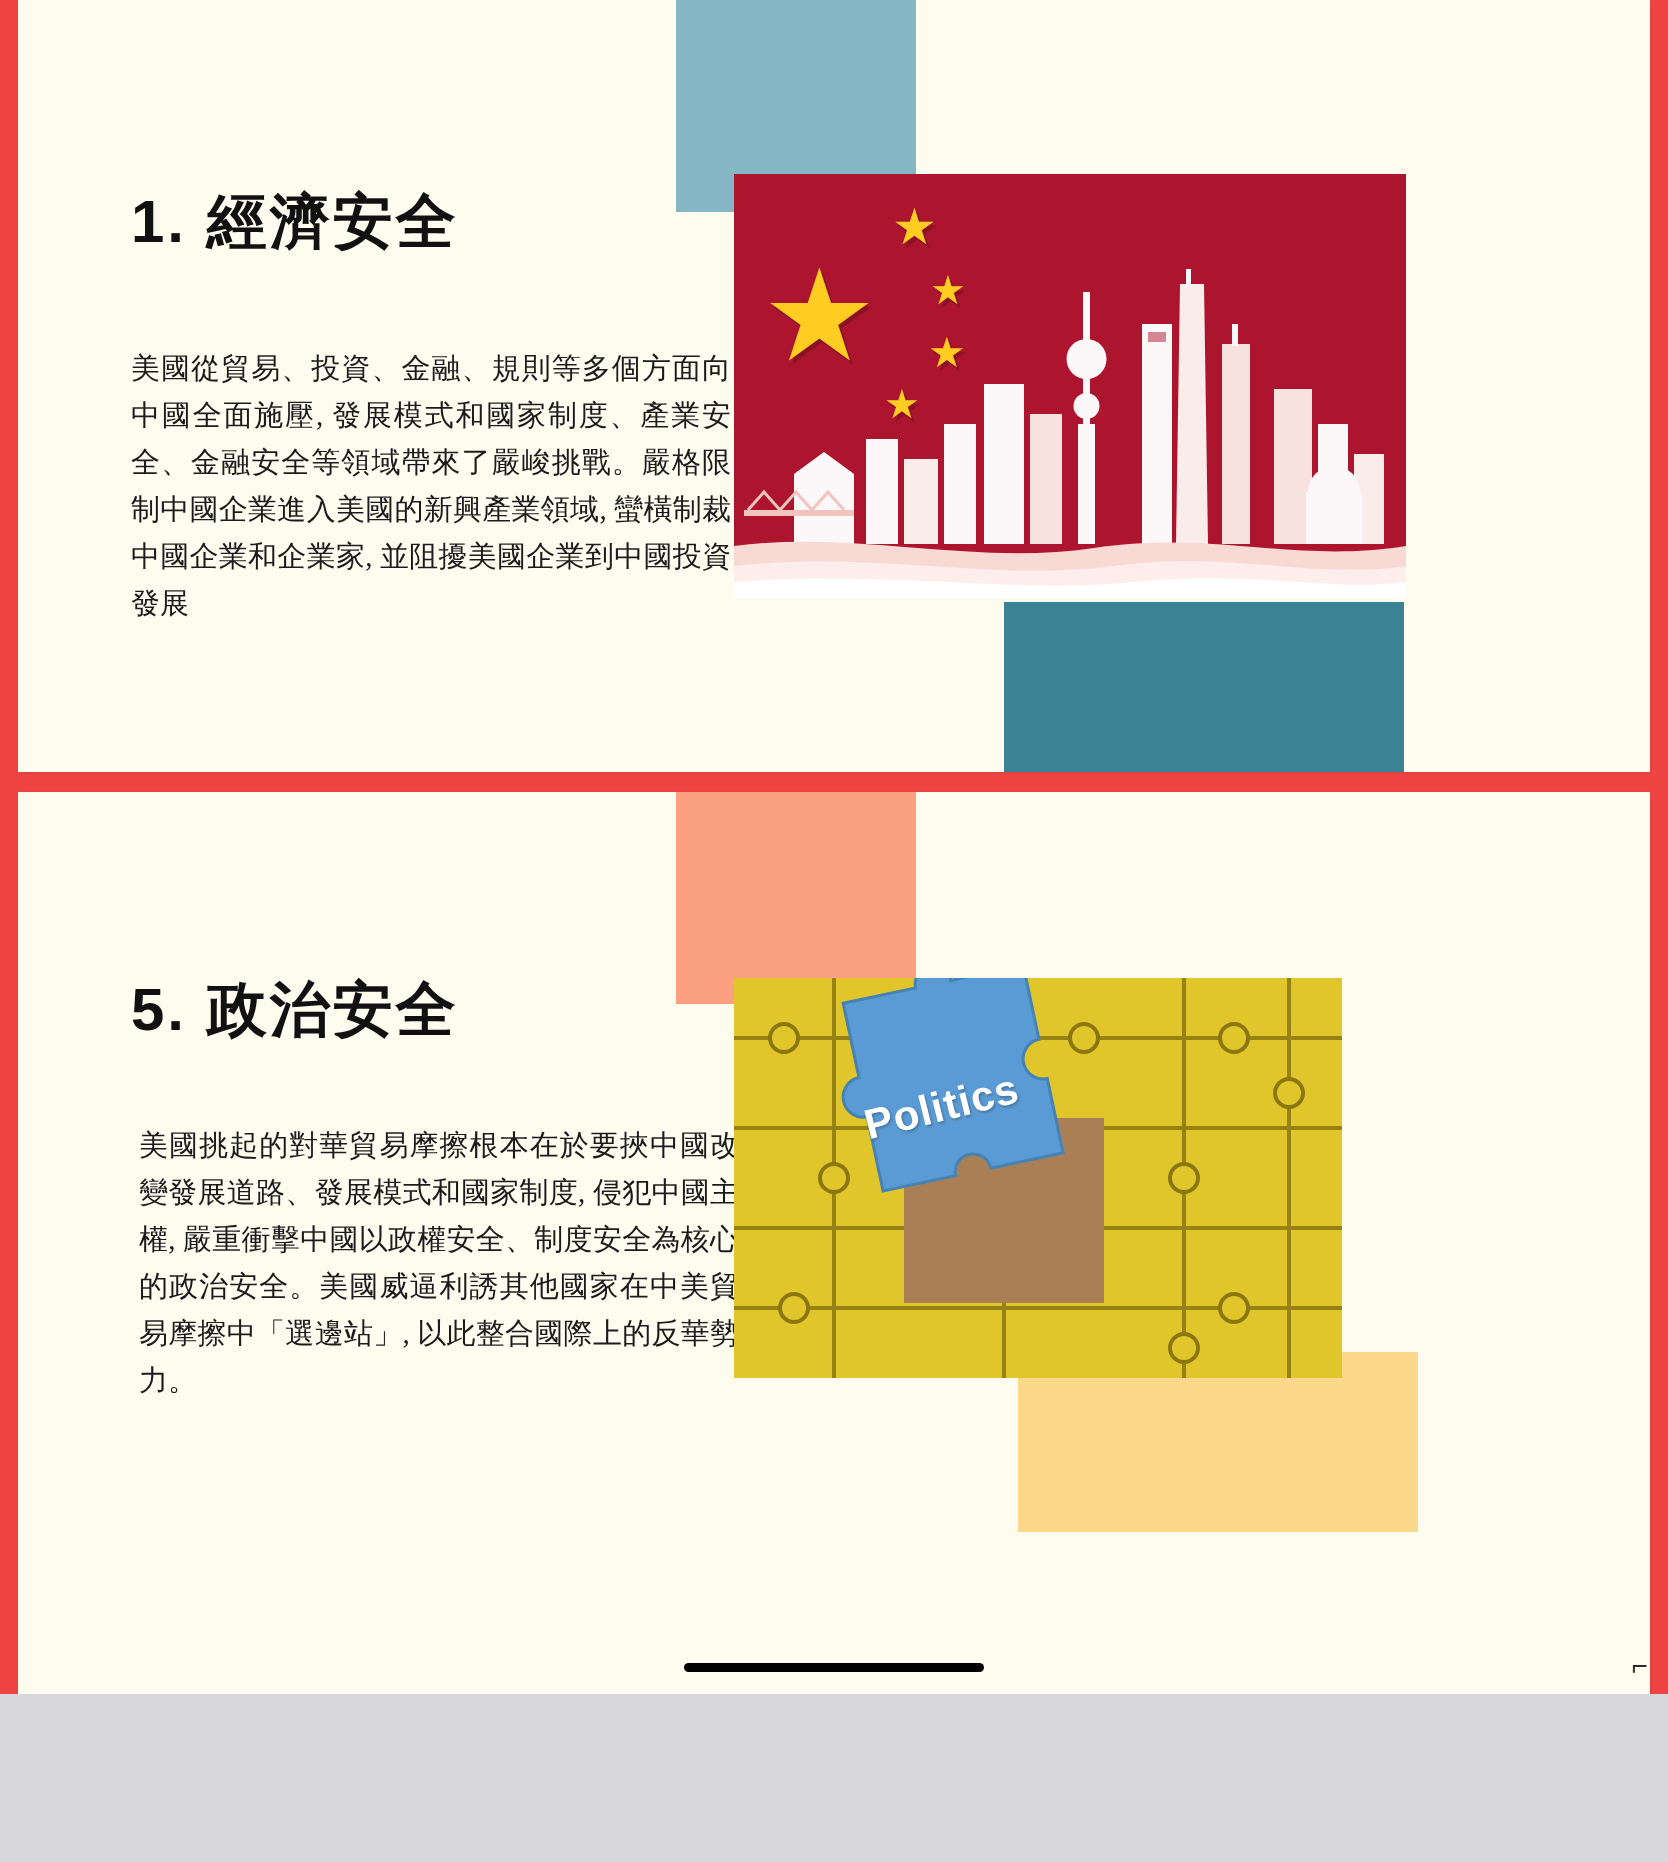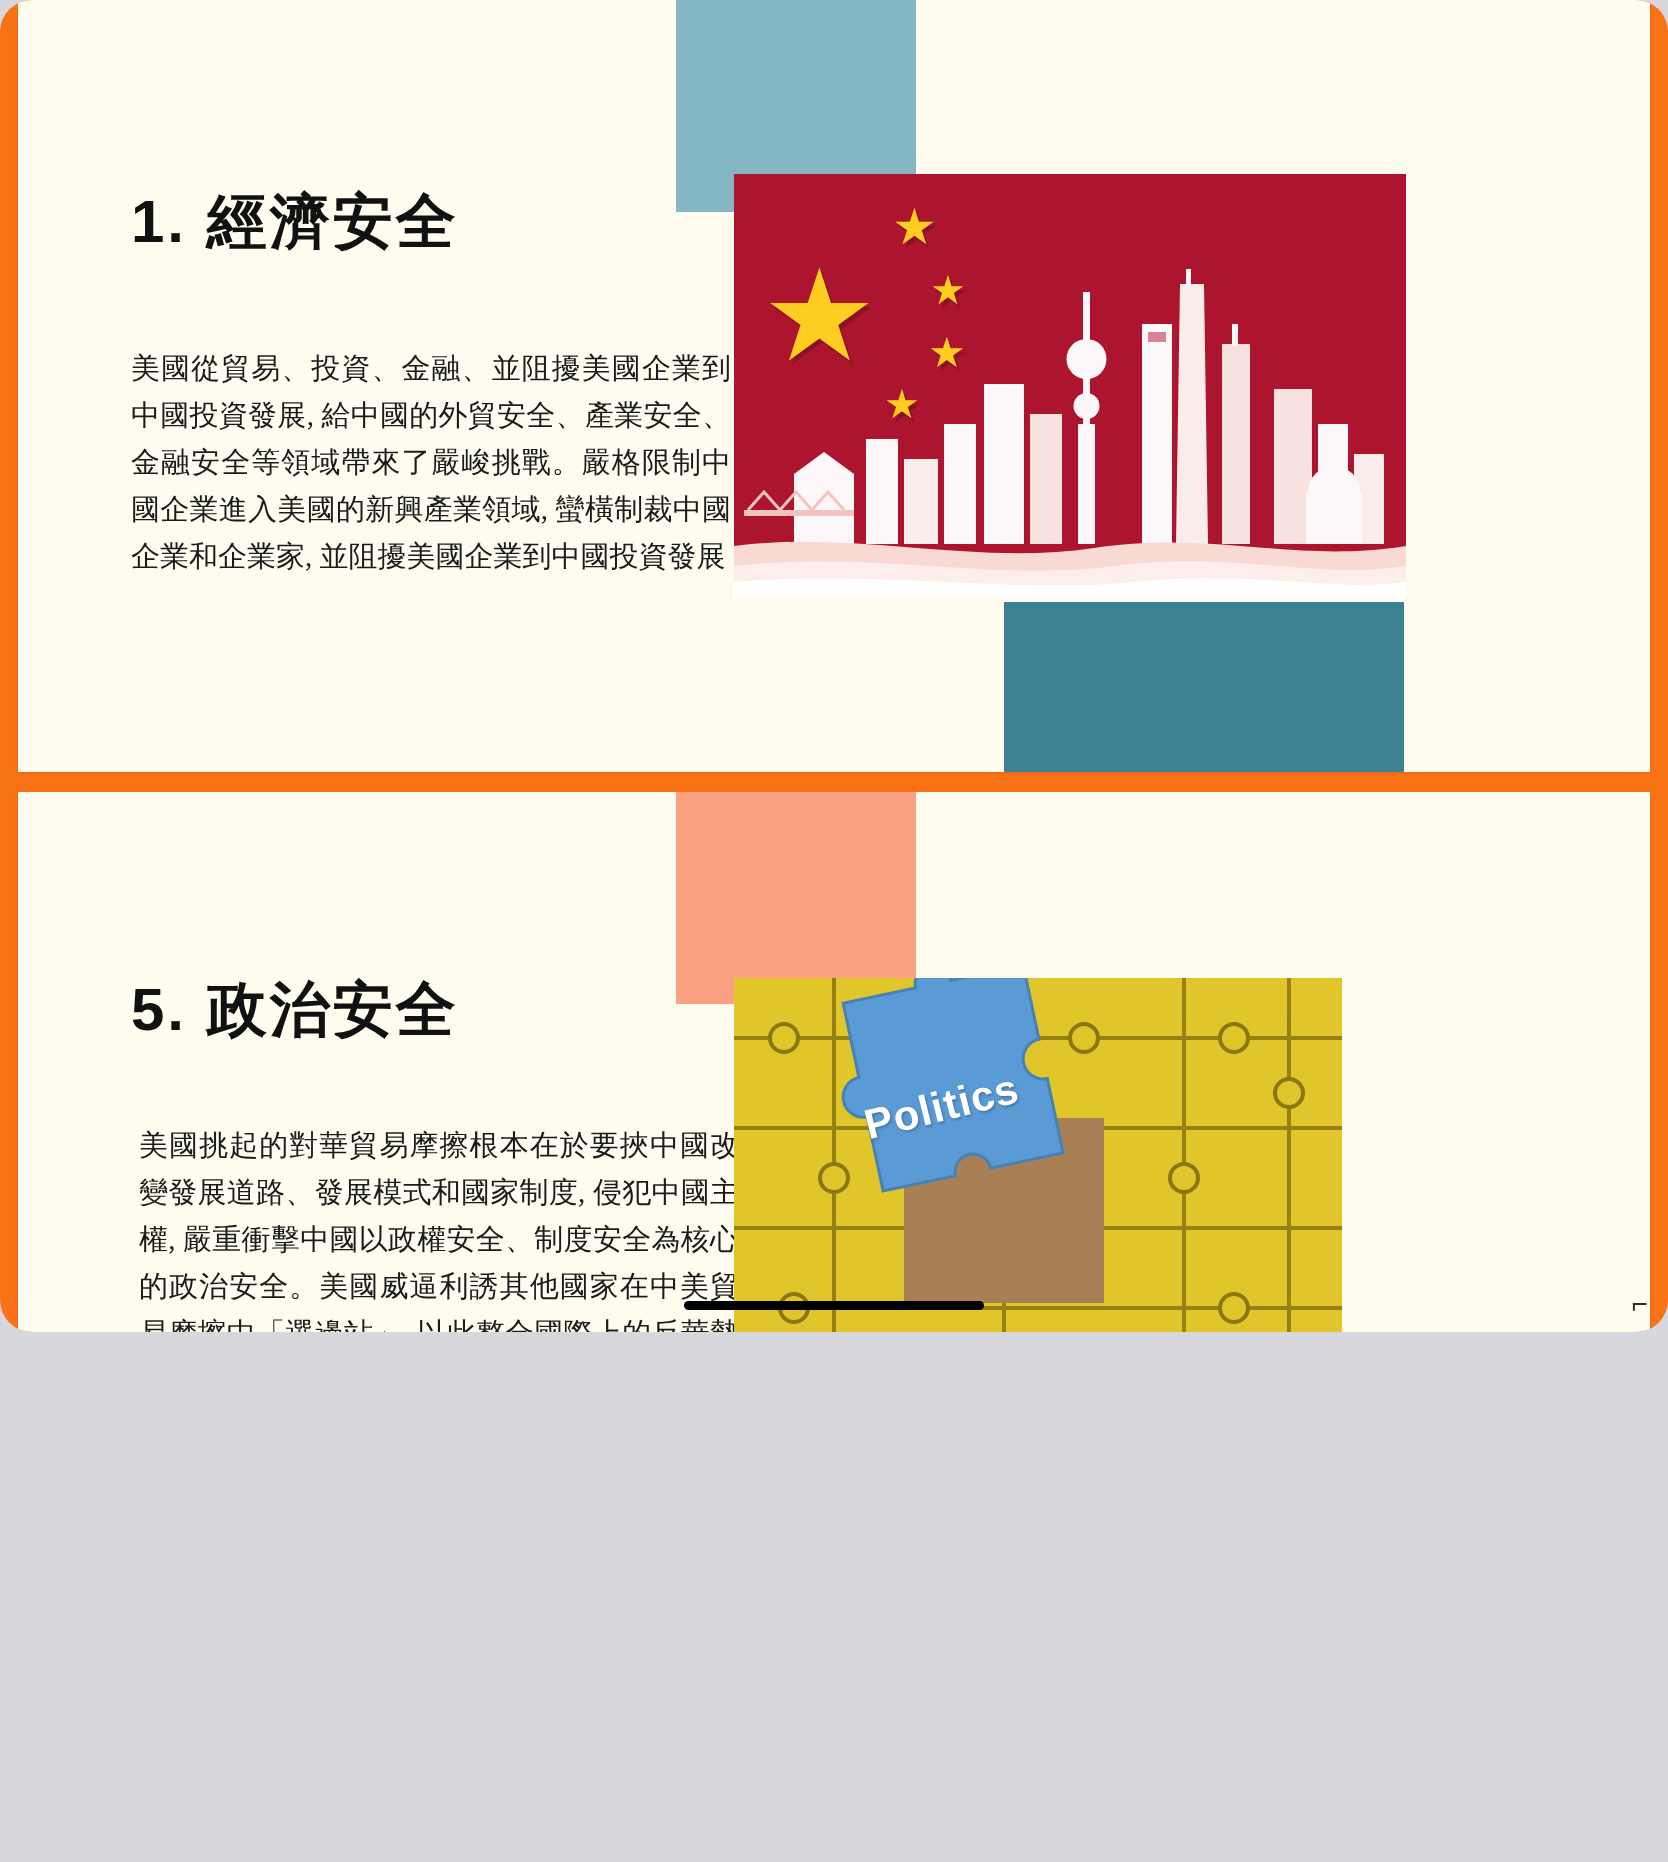--- a/index.html
+++ b/index.html
@@ -3,25 +3,24 @@
 <meta charset="utf-8">
 <style>
   html, body {
     margin: 0;
     padding: 0;
     background: #d8d8dc;
     font-family: "Liberation Sans", sans-serif;
   }
   #page {
     width: 1668px;
-    height: 1332px;
+    height: 1694px;
     position: relative;
-    background: #f97316;
+    background: #ef4444;
     overflow: hidden;
-    border-radius: 32px;
   }
 
   .slide {
     position: absolute;
     left: 18px;
     width: 1632px;
     background: #fdfcef;
     overflow: hidden;
     box-shadow: 0 1px 3px rgba(0,0,0,0.10);
   }
@@ -145,21 +144,21 @@
 
 <div id="page">
 
   <div class="slide" id="slide-1">
 
     <div class="deco" id="s1-teal-top"></div>
     <div class="deco" id="s1-teal-bottom"></div>
 
     <div class="title" id="s1-title">1. 經濟安全</div>
 
-    <div class="body-text" id="s1-body">美國從貿易、投資、金融、並阻擾美國企業到中國投資發展, 給中國的外貿安全、產業安全、金融安全等領域帶來了嚴峻挑戰。嚴格限制中國企業進入美國的新興產業領域, 蠻橫制裁中國企業和企業家, 並阻擾美國企業到中國投資發展</div>
+    <div class="body-text" id="s1-body">美國從貿易、投資、金融、規則等多個方面向中國全面施壓, 發展模式和國家制度、產業安全、金融安全等領域帶來了嚴峻挑戰。嚴格限制中國企業進入美國的新興產業領域, 蠻橫制裁中國企業和企業家, 並阻擾美國企業到中國投資發展</div>
 
     <div class="photo" id="s1-photo">
       <div class="flag-bg"></div>
 
       <span class="star" id="star-big">★</span>
       <span class="star" id="star-s1">★</span>
       <span class="star" id="star-s2">★</span>
       <span class="star" id="star-s3">★</span>
       <span class="star" id="star-s4">★</span>
 

